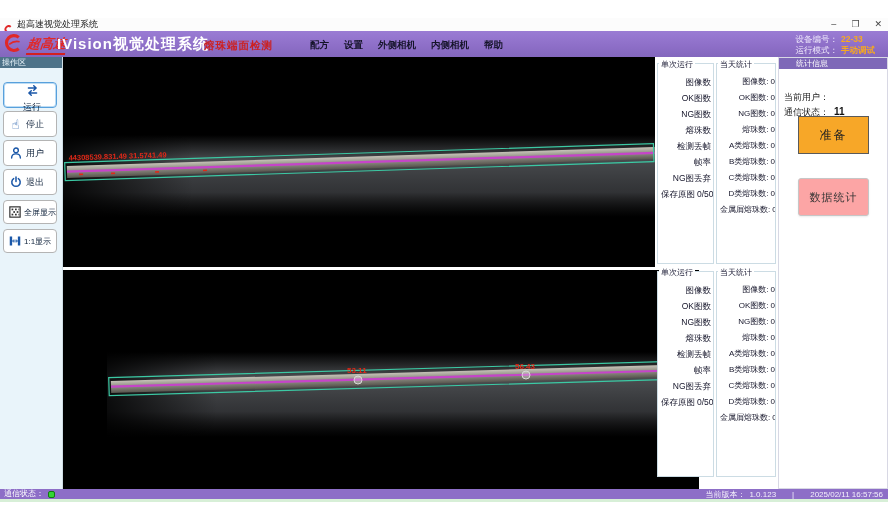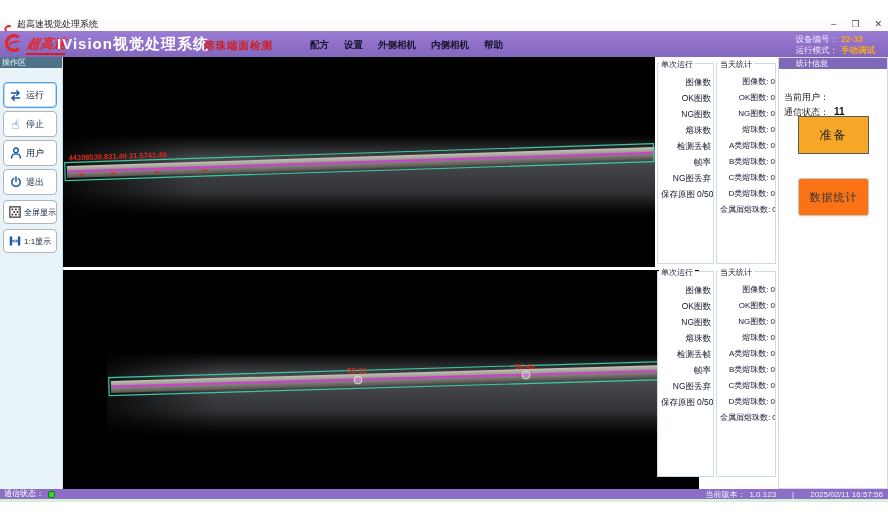--- a/index.html
+++ b/index.html
@@ -23,21 +23,21 @@
   .hdr-menu{position:absolute;left:310px;top:8px;display:flex;gap:15px;}
   .hdr-menu .mi{font-size:9.5px;font-weight:bold;color:#15142a;cursor:default;text-align:center;}
   .hdr-right{position:absolute;right:5px;top:3px;}
   .hdr-right .row{display:flex;justify-content:flex-end;height:11px;line-height:11px;}
   .hdr-right .lbl{font-size:8.5px;color:#eee8fb;}
   .hdr-right .val{font-size:8.5px;color:#f7a91f;font-weight:bold;margin-left:3px;min-width:42px;}
   
   .sidebar{position:absolute;left:0;top:57px;width:62px;height:432px;background:#e9f4fa;border-right:1px solid #cfdde4;}
   .side-header{height:11px;background:#4e7389;color:#e8f4fa;font-size:8px;line-height:11px;padding-left:2px;}
   .side-btn{position:absolute;left:3px;width:54px;height:26px;background:#ffffff;border:1px solid #b4b4b4;border-radius:4px;display:flex;align-items:center;gap:3px;padding-left:4px;box-sizing:border-box;cursor:default;}
-  .side-btn.active{border:1px solid #58a0dc;box-shadow:0 0 0 1px #bcdcf4 inset;}
+  .side-btn.active{border:1px solid #58a0dc;box-shadow:0 0 0 1px #bcdcf4 inset;flex-direction:column;}
   .side-btn .icn{width:15px;height:15px;flex:0 0 15px;display:flex;align-items:center;justify-content:center;}
   .side-btn .blabel{font-size:9px;color:#10233c;}
   .side-btn.small .blabel{font-size:8px;}
   .side-btn.small .icn{width:13px;flex-basis:13px;}
   .hand-glyph{font-size:13px;color:#1a57a8;line-height:13px;}
   
   .camera{position:absolute;left:63px;width:592px;background:#000;}
   .camera svg{display:block;}
   
   .stats-col{position:absolute;background:#fff;border:1px solid #ccdce4;box-sizing:border-box;text-align:right;}
@@ -45,21 +45,21 @@
   .stats-col .rows{padding-top:10px;}
   .srow{height:16px;line-height:16px;padding-left:3px;font-size:8.5px;color:#15152a;white-space:nowrap;overflow:hidden;}
   .srow .sval{margin-left:2px;}
   .stats-col.wide .srow{font-size:8px;}
   
   .rpanel{position:absolute;left:778px;top:57px;width:110px;height:432px;background:#ffffff;border:1px solid #d8d8e4;box-sizing:border-box;}
   .rp-header{height:11px;background:#7e68b8;color:#fff;font-size:8px;line-height:11px;padding-left:17px;}
   .rp-row{padding-left:5px;font-size:9px;color:#222;height:15px;line-height:15px;}
   .rp-row .rp-val{font-size:10px;font-weight:bold;color:#111;margin-left:5px;}
   .btn-prepare{position:absolute;left:19px;top:58px;width:71px;height:38px;background:#f7a728;border:1.5px solid #5a5a5a;font-size:12px;color:#222;display:flex;align-items:center;justify-content:center;letter-spacing:2px;cursor:default;box-sizing:border-box;}
-  .btn-data{position:absolute;left:19px;top:120px;width:71px;height:38px;background:#f97316;border:1px solid #c6c6c6;border-radius:3px;font-size:11px;color:#333;display:flex;align-items:center;justify-content:center;letter-spacing:1px;cursor:default;box-sizing:border-box;box-shadow:0 1px 2px rgba(0,0,0,0.08);}
+  .btn-data{position:absolute;left:19px;top:120px;width:71px;height:38px;background:#fca5a5;border:1px solid #c6c6c6;border-radius:3px;font-size:11px;color:#333;display:flex;align-items:center;justify-content:center;letter-spacing:1px;cursor:default;box-sizing:border-box;box-shadow:0 1px 2px rgba(0,0,0,0.08);}
   
   .statusbar{position:absolute;left:0;top:489px;width:888px;height:10px;background:#8d6ec7;}
   .sb-left{position:absolute;left:4px;top:0;height:10px;display:flex;align-items:center;gap:4px;}
   .sb-left .sb-lbl{font-size:8px;color:#fff;line-height:10px;}
   .comm-dot{width:7px;height:7px;background:#33d633;border:1px solid #117a11;border-radius:2px;box-sizing:border-box;}
   .sb-right{position:absolute;right:5px;top:0;height:10px;display:flex;align-items:center;font-size:8px;color:#f4f0fc;}
   .sb-right .sep{margin:0 16px;}
   .sb-right .vlbl{margin-right:4px;}
   .greenline{position:absolute;left:0;top:499px;width:888px;height:3px;background:#d7efd7;}
 </style>

